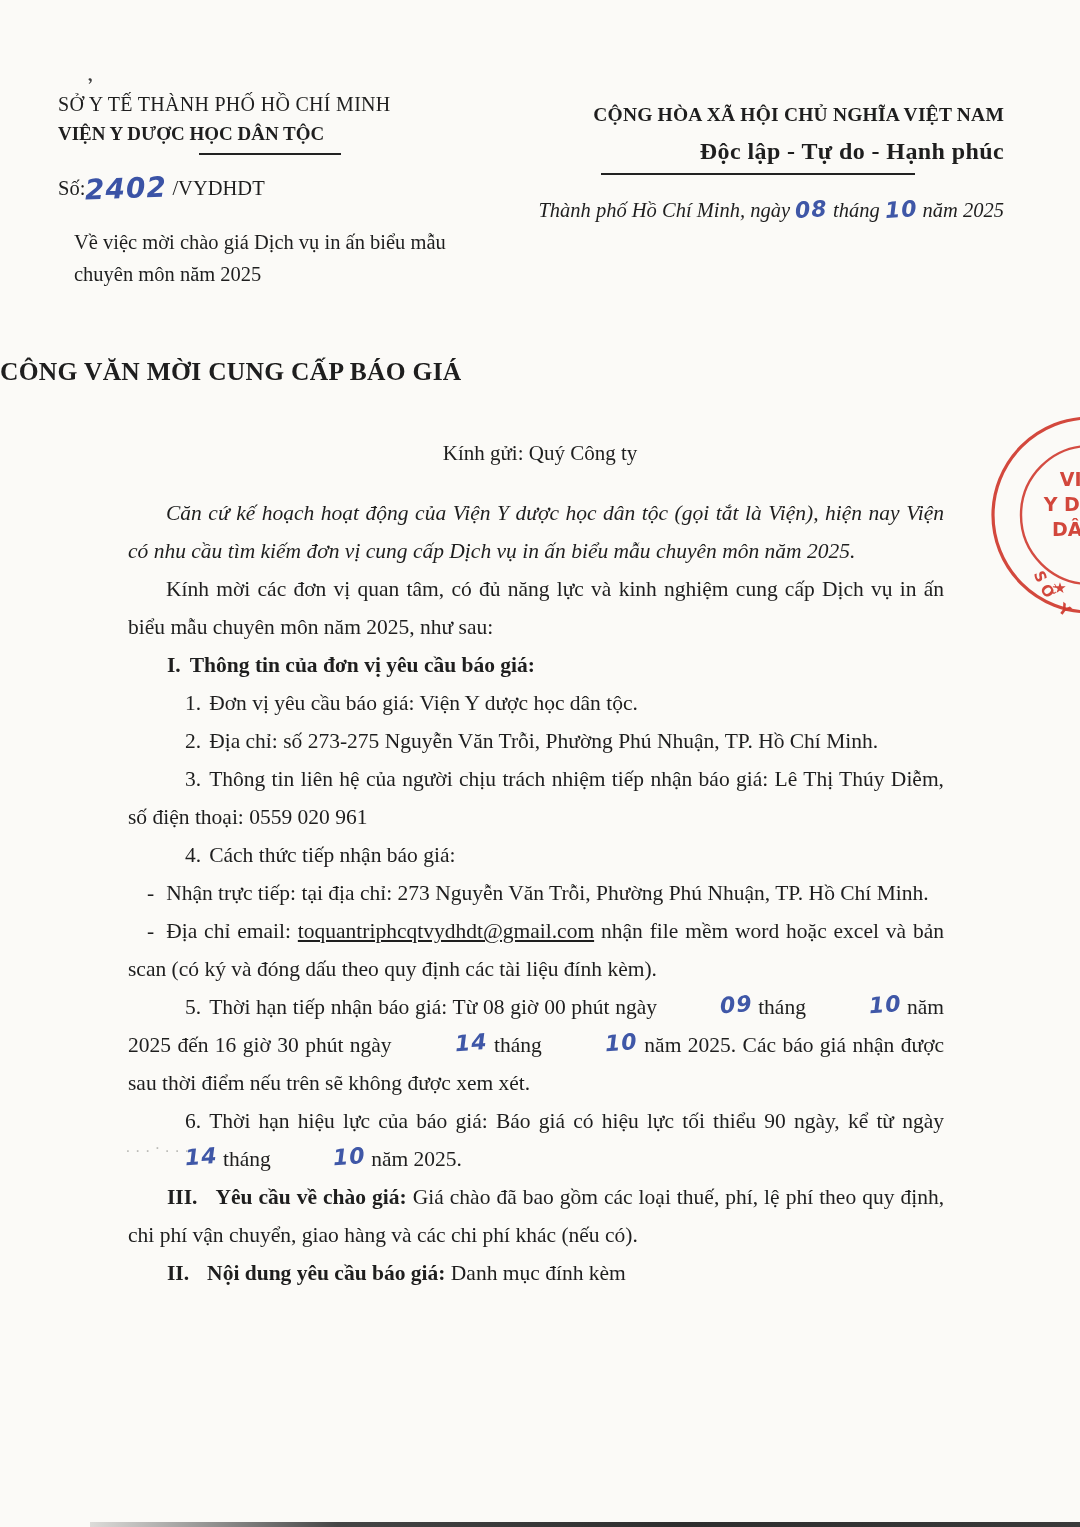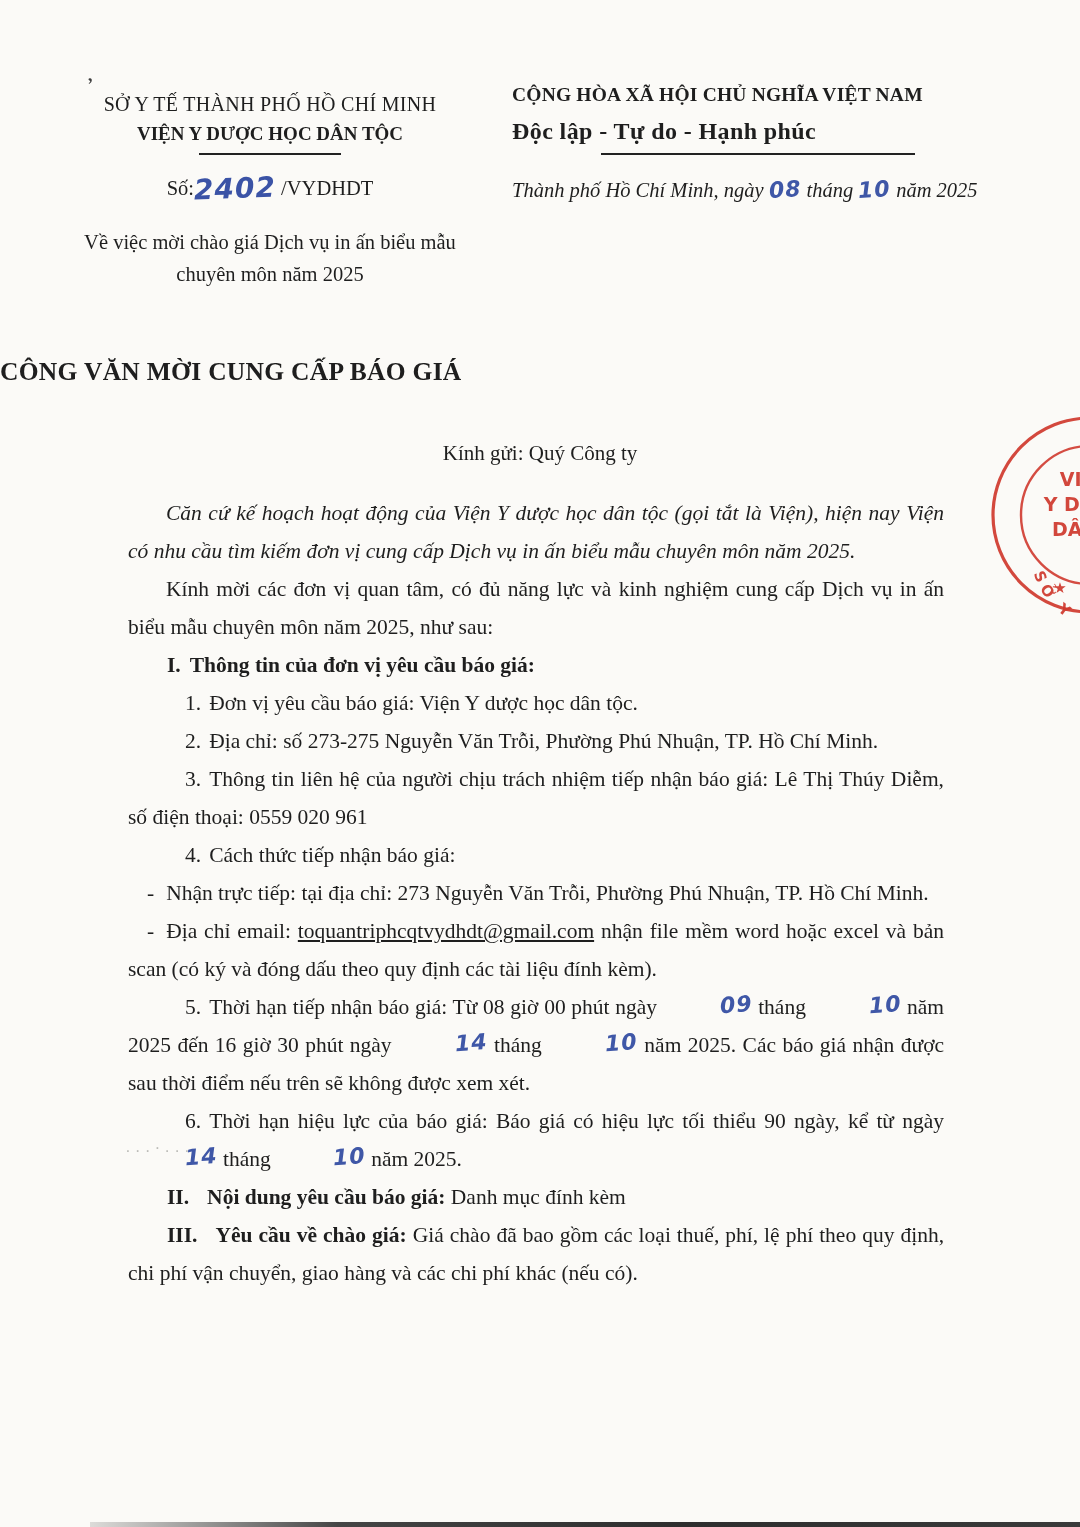--- a/index.html
+++ b/index.html
@@ -2,27 +2,27 @@
 <html><head>
 <meta charset="utf-8">
 <style>
   html,body{margin:0;padding:0;background:#e8e8e6;}
   .page{
     position:relative;width:1080px;height:1527px;margin:0 auto;
     background:#fbfaf7;overflow:hidden;
     font-family:"Liberation Serif",serif;color:#1e1e1e;
   }
   
-  .hdr-left{position:absolute;left:58px;top:93px;width:424px;text-align:center;}
+  .hdr-left{position:absolute;left:58px;top:93px;width:424px;}
   .agency{font-size:20px;letter-spacing:.3px;}
   .unit{font-size:19px;font-weight:bold;margin-top:7px;}
   .rule-l{width:142px;height:2px;background:#222;margin:8px auto 0;}
   .so-line{margin-top:17px;font-size:20.5px;}
   .subject{margin-top:21px;font-size:20.5px;line-height:32px;width:392px;margin-left:auto;margin-right:auto;}
-  .hdr-right{position:absolute;left:512px;top:84px;width:492px;text-align:left;}
+  .hdr-right{position:absolute;left:512px;top:104px;width:492px;text-align:right;}
   .motto1{font-size:19.5px;font-weight:bold;letter-spacing:.2px;}
   .motto2{font-size:24px;font-weight:bold;margin-top:12px;letter-spacing:.4px;}
   .rule-r{width:314px;height:2px;background:#222;margin:8px auto 0;}
   .dateline{margin-top:24px;font-size:20.5px;font-style:italic;white-space:nowrap;}
   
   .hw{font-family:"DejaVu Sans",sans-serif;font-style:italic;font-weight:bold;color:#3f57a7;
       display:inline-block;transform:rotate(-4deg);font-size:22px;line-height:1;letter-spacing:1px;}
   .hw-big{font-family:"DejaVu Sans",sans-serif;font-style:italic;font-weight:bold;color:#3b53a6;
       font-size:28px;display:inline-block;transform:rotate(-2deg);letter-spacing:1px;vertical-align:-3px;}
   
@@ -139,27 +139,27 @@
 
     <p class="item">
       <span>6.</span><span class="gap8"></span><span>Thời hạn hiệu lực của báo giá: Báo giá có hiệu lực tối thiểu 90 ngày, kể từ ngày</span>
       <span class="hw">14</span>
       <span>tháng</span>
       <span class="hw">10</span>
       <span>năm 2025.</span>
     </p>
 
     <p class="sec">
-      <span class="b">II.</span><span class="gap18"></span><span class="b">Nội dung yêu cầu báo giá:</span>
-      <span>Danh mục đính kèm</span>
+      <span class="b">III.</span><span class="gap18"></span><span class="b">Yêu cầu về chào giá:</span>
+      <span>Giá chào đã bao gồm các loại thuế, phí, lệ phí theo quy định, chi phí vận chuyển, giao hàng và các chi phí khác (nếu có).</span>
     </p>
 
     <p class="sec">
-      <span class="b">III.</span><span class="gap18"></span><span class="b">Yêu cầu về chào giá:</span>
-      <span>Giá chào đã bao gồm các loại thuế, phí, lệ phí theo quy định, chi phí vận chuyển, giao hàng và các chi phí khác (nếu có).</span>
+      <span class="b">II.</span><span class="gap18"></span><span class="b">Nội dung yêu cầu báo giá:</span>
+      <span>Danh mục đính kèm</span>
     </p>
 
   </div>
 
   <svg class="stamp" viewBox="0 0 260 260" width="260" height="260">
     <circle cx="105" cy="130" r="97" fill="none" stroke="#cf382d" stroke-width="3.2" opacity="0.92"></circle>
     <circle cx="105" cy="130" r="69" fill="none" stroke="#cf382d" stroke-width="2.4" opacity="0.9"></circle>
     <defs>
       <path id="stamp-arc" d="M 48.4 186.6 A 80 80 0 1 0 182.3 109.3" fill="none"></path>
     </defs>

